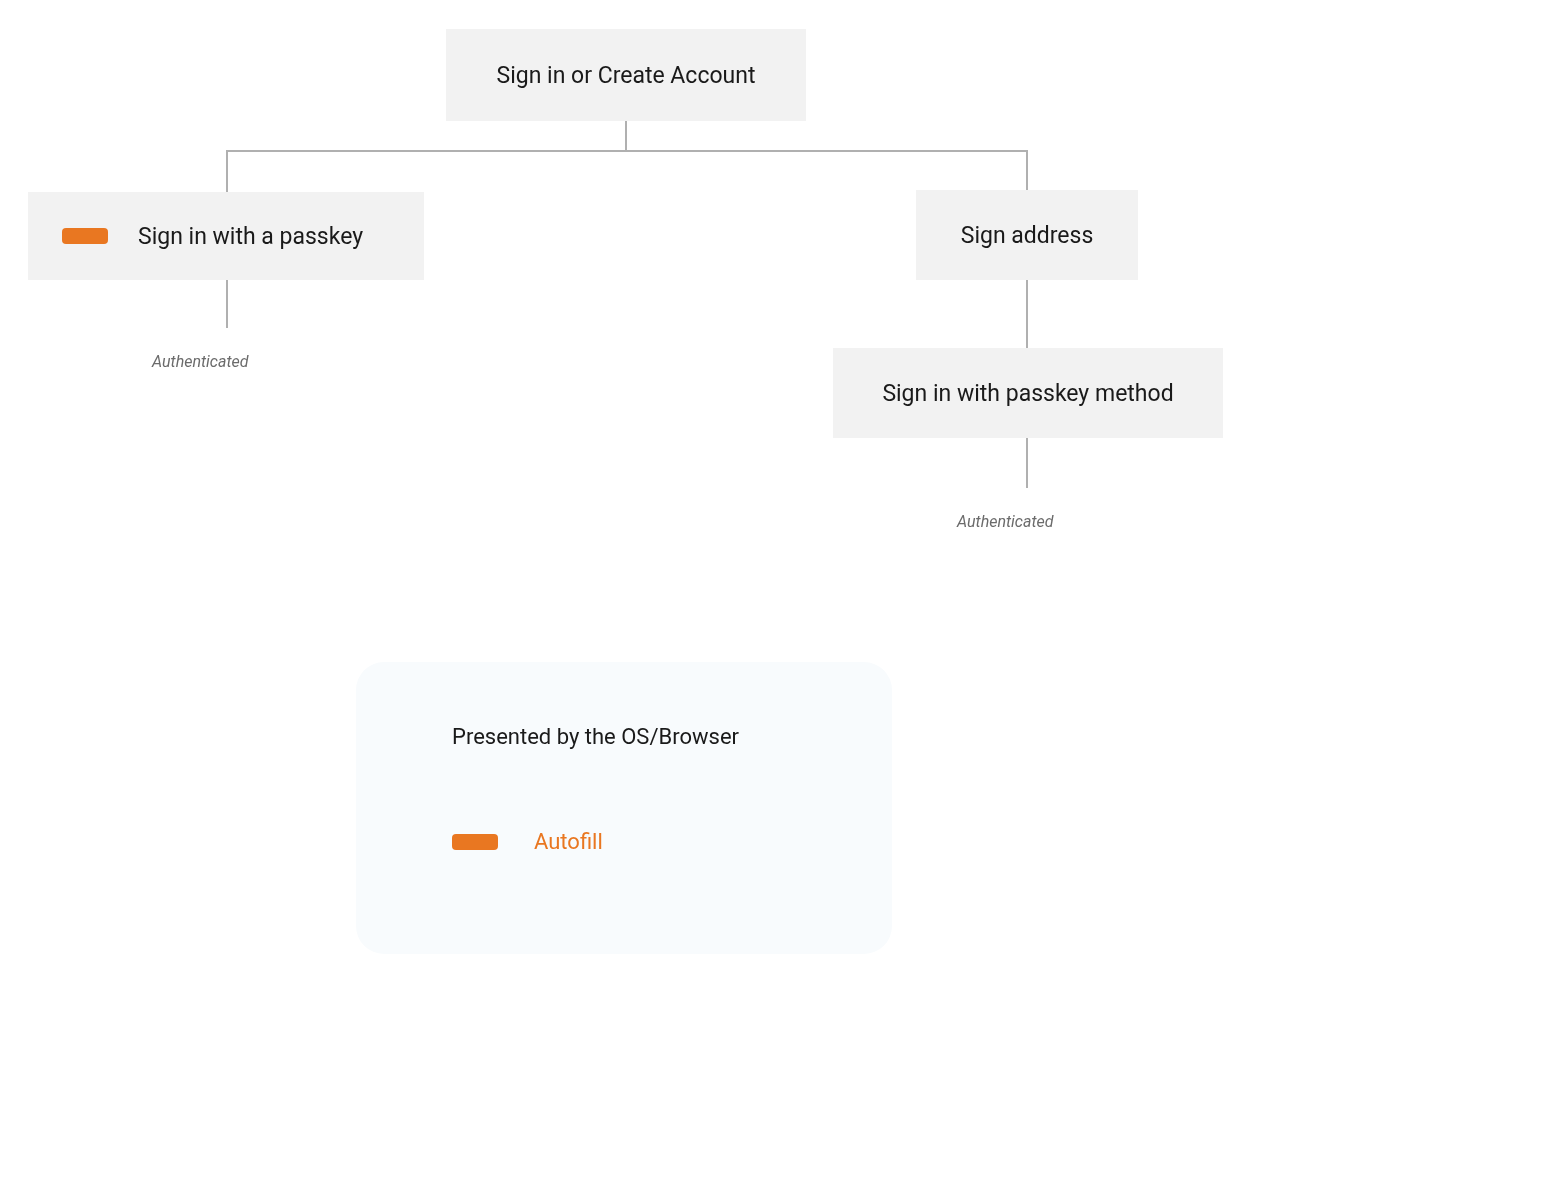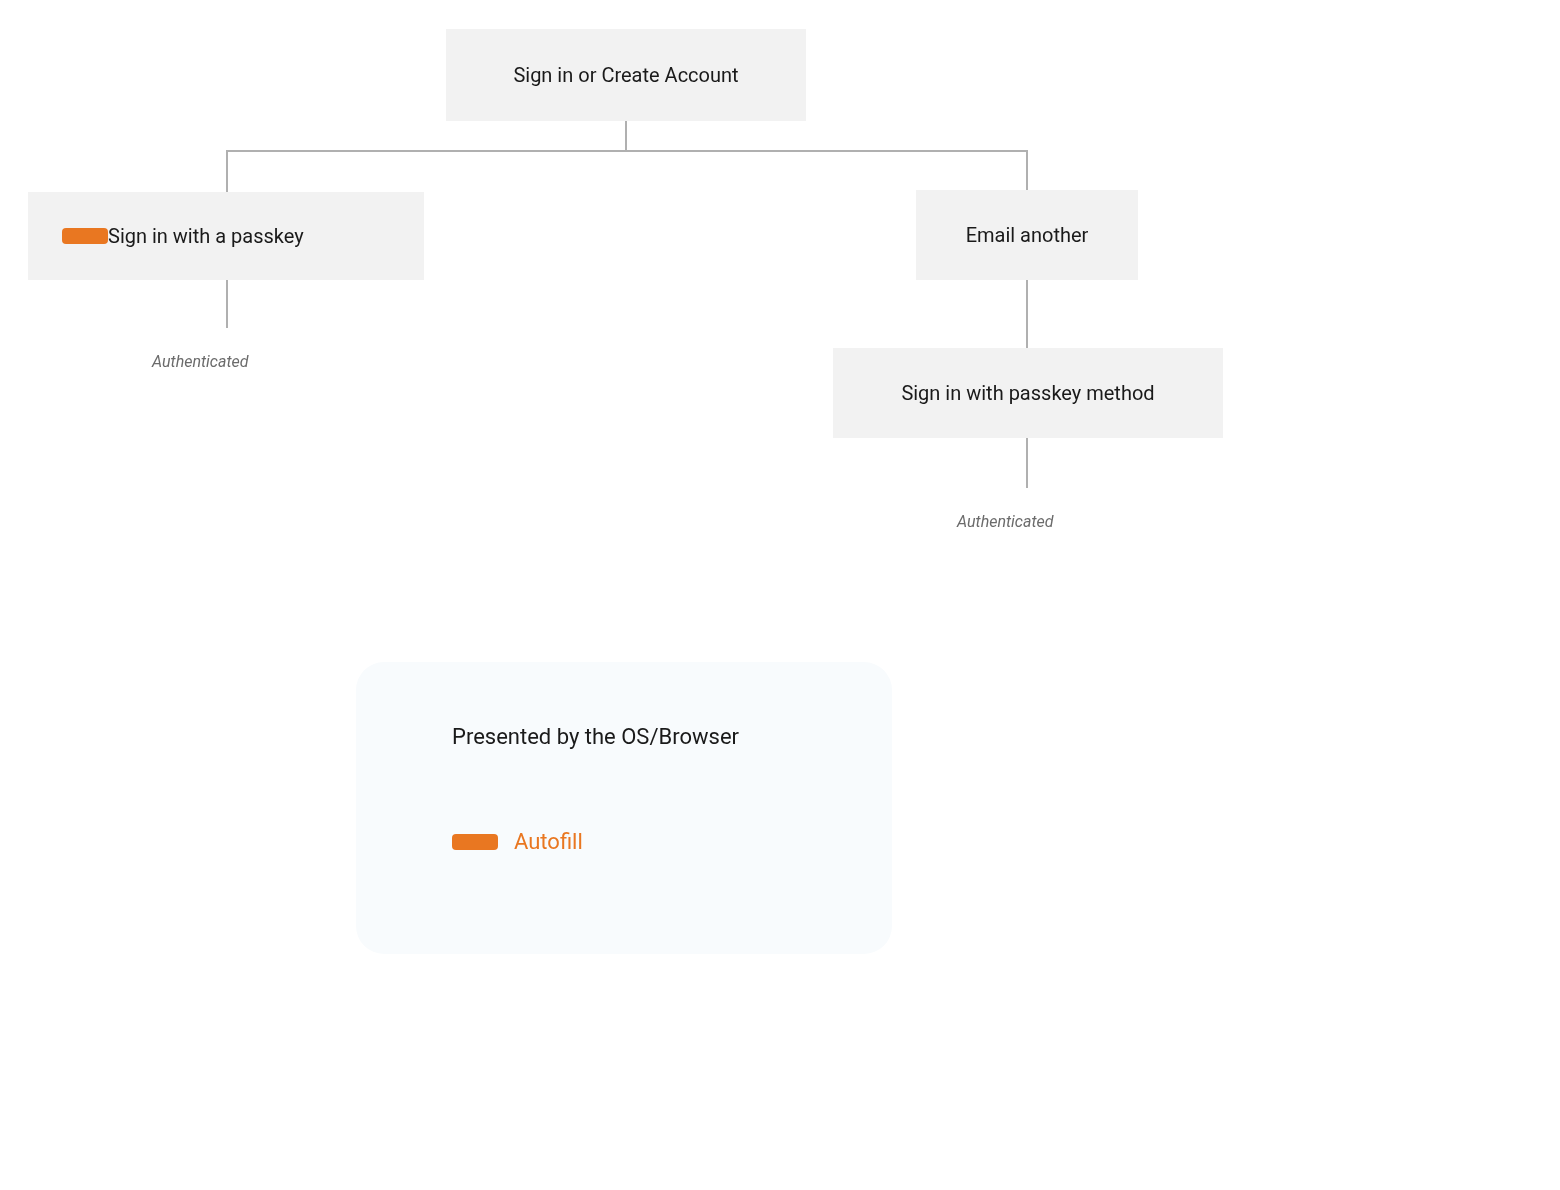--- a/index.html
+++ b/index.html
@@ -18,37 +18,38 @@
       position: relative;
       width: 100%;
       height: 100%;
     }
     .node {
       position: absolute;
       background: #f2f2f2;
       display: flex;
       align-items: center;
       justify-content: center;
-      font-size: 20px;
+      font-size: 23px;
       color: #1a1a1a;
       padding: 25px 35px;
       text-align: right;
     }
     .node-root {
       left: 446px;
       top: 29px;
       width: 360px;
       height: 92px;
     }
     .node-passkey {
       left: 28px;
       top: 192px;
       width: 396px;
       height: 88px;
       justify-content: flex-start;
+      gap: 30px;
       padding-left: 34px;
     }
     .node-email {
       left: 916px;
       top: 190px;
       width: 222px;
       height: 90px;
     }
     .node-another {
       left: 833px;
@@ -135,21 +136,21 @@
     }
     .legend-title {
       font-size: 22px;
       font-weight: 400;
       color: #1a1a1a;
       margin-bottom: 80px;
     }
     .legend-item {
       display: flex;
       align-items: center;
-      gap: 16px;
+      gap: 36px;
     }
     .legend-label {
       font-size: 22px;
       color: #e97721;
     }
   </style>
 </head>
 <body>
 
 <div class="diagram">
@@ -167,21 +168,21 @@
   </div>
 
   <div class="node node-passkey">
     <span class="orange-badge"></span>
     <span>Sign in with a passkey</span>
   </div>
 
   <div class="authenticated auth-left">Authenticated</div>
 
   <div class="node node-email">
-    <span>Email another</span>
+    <span>Sign address</span>
   </div>
 
   <div class="node node-another">
     <span>Sign in with passkey method</span>
   </div>
 
   <div class="authenticated auth-right">Authenticated</div>
 
   <div class="legend-panel">
     <div class="legend-title">Presented by the OS/Browser</div>

